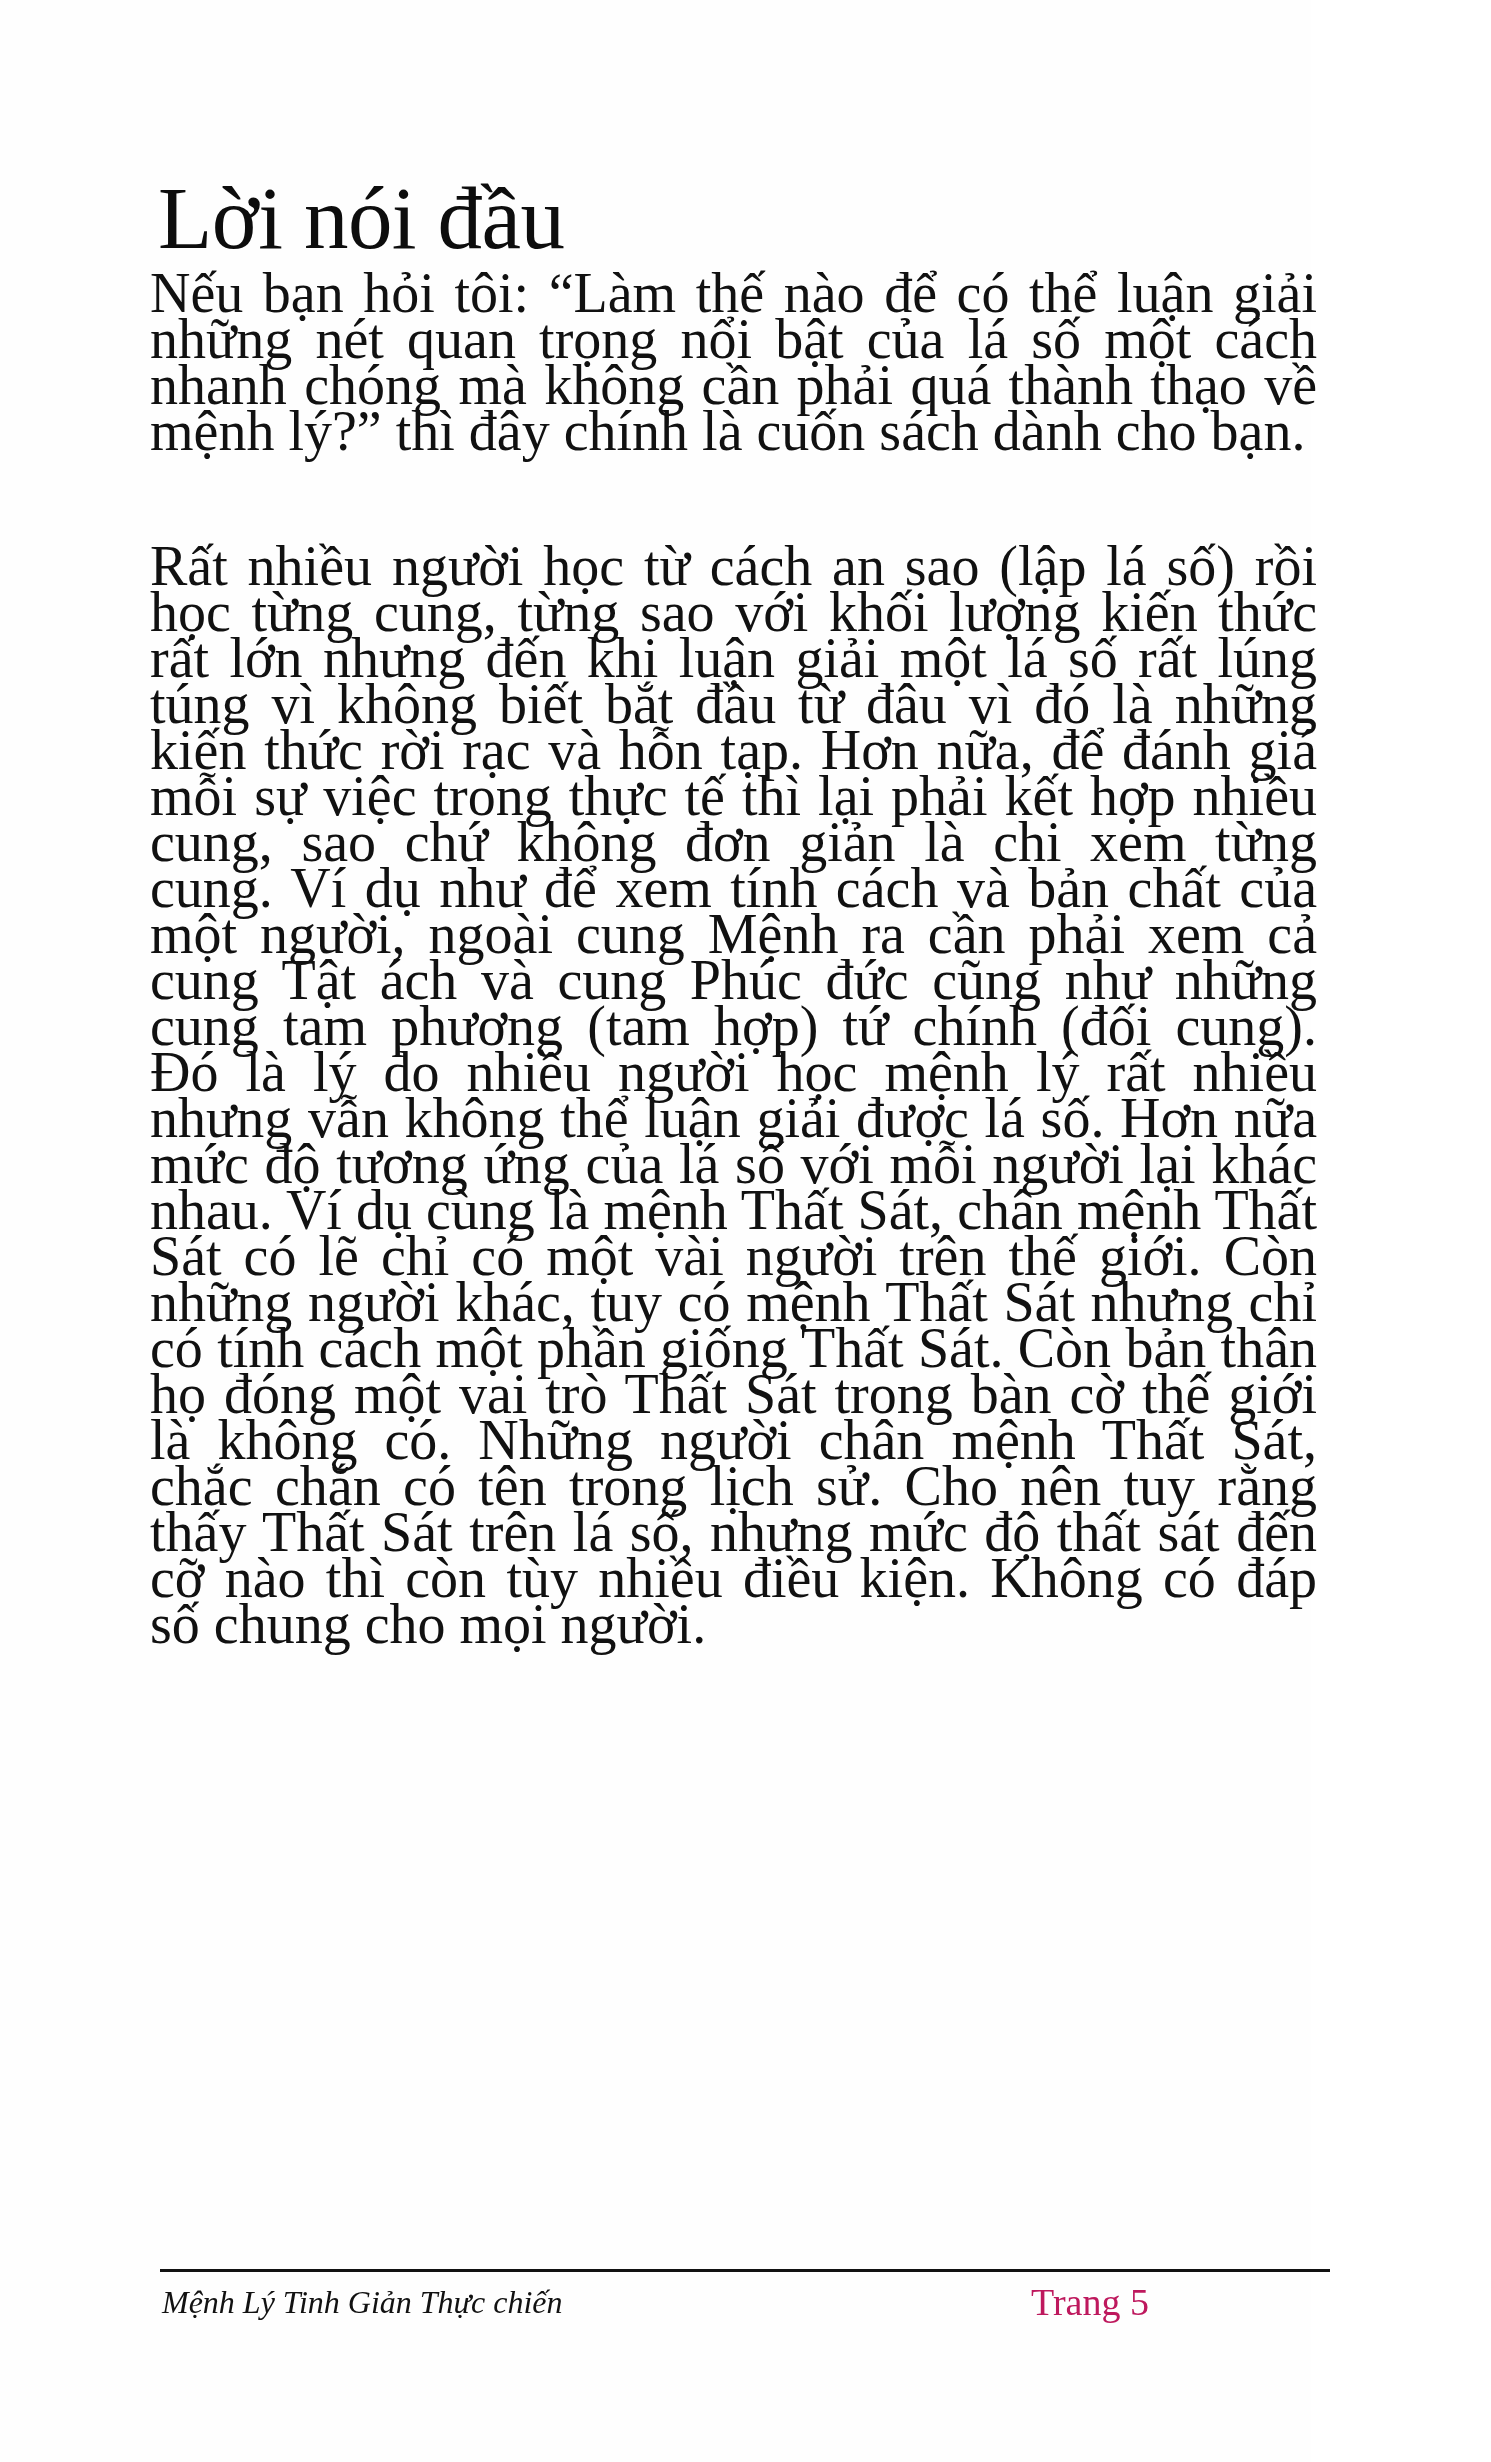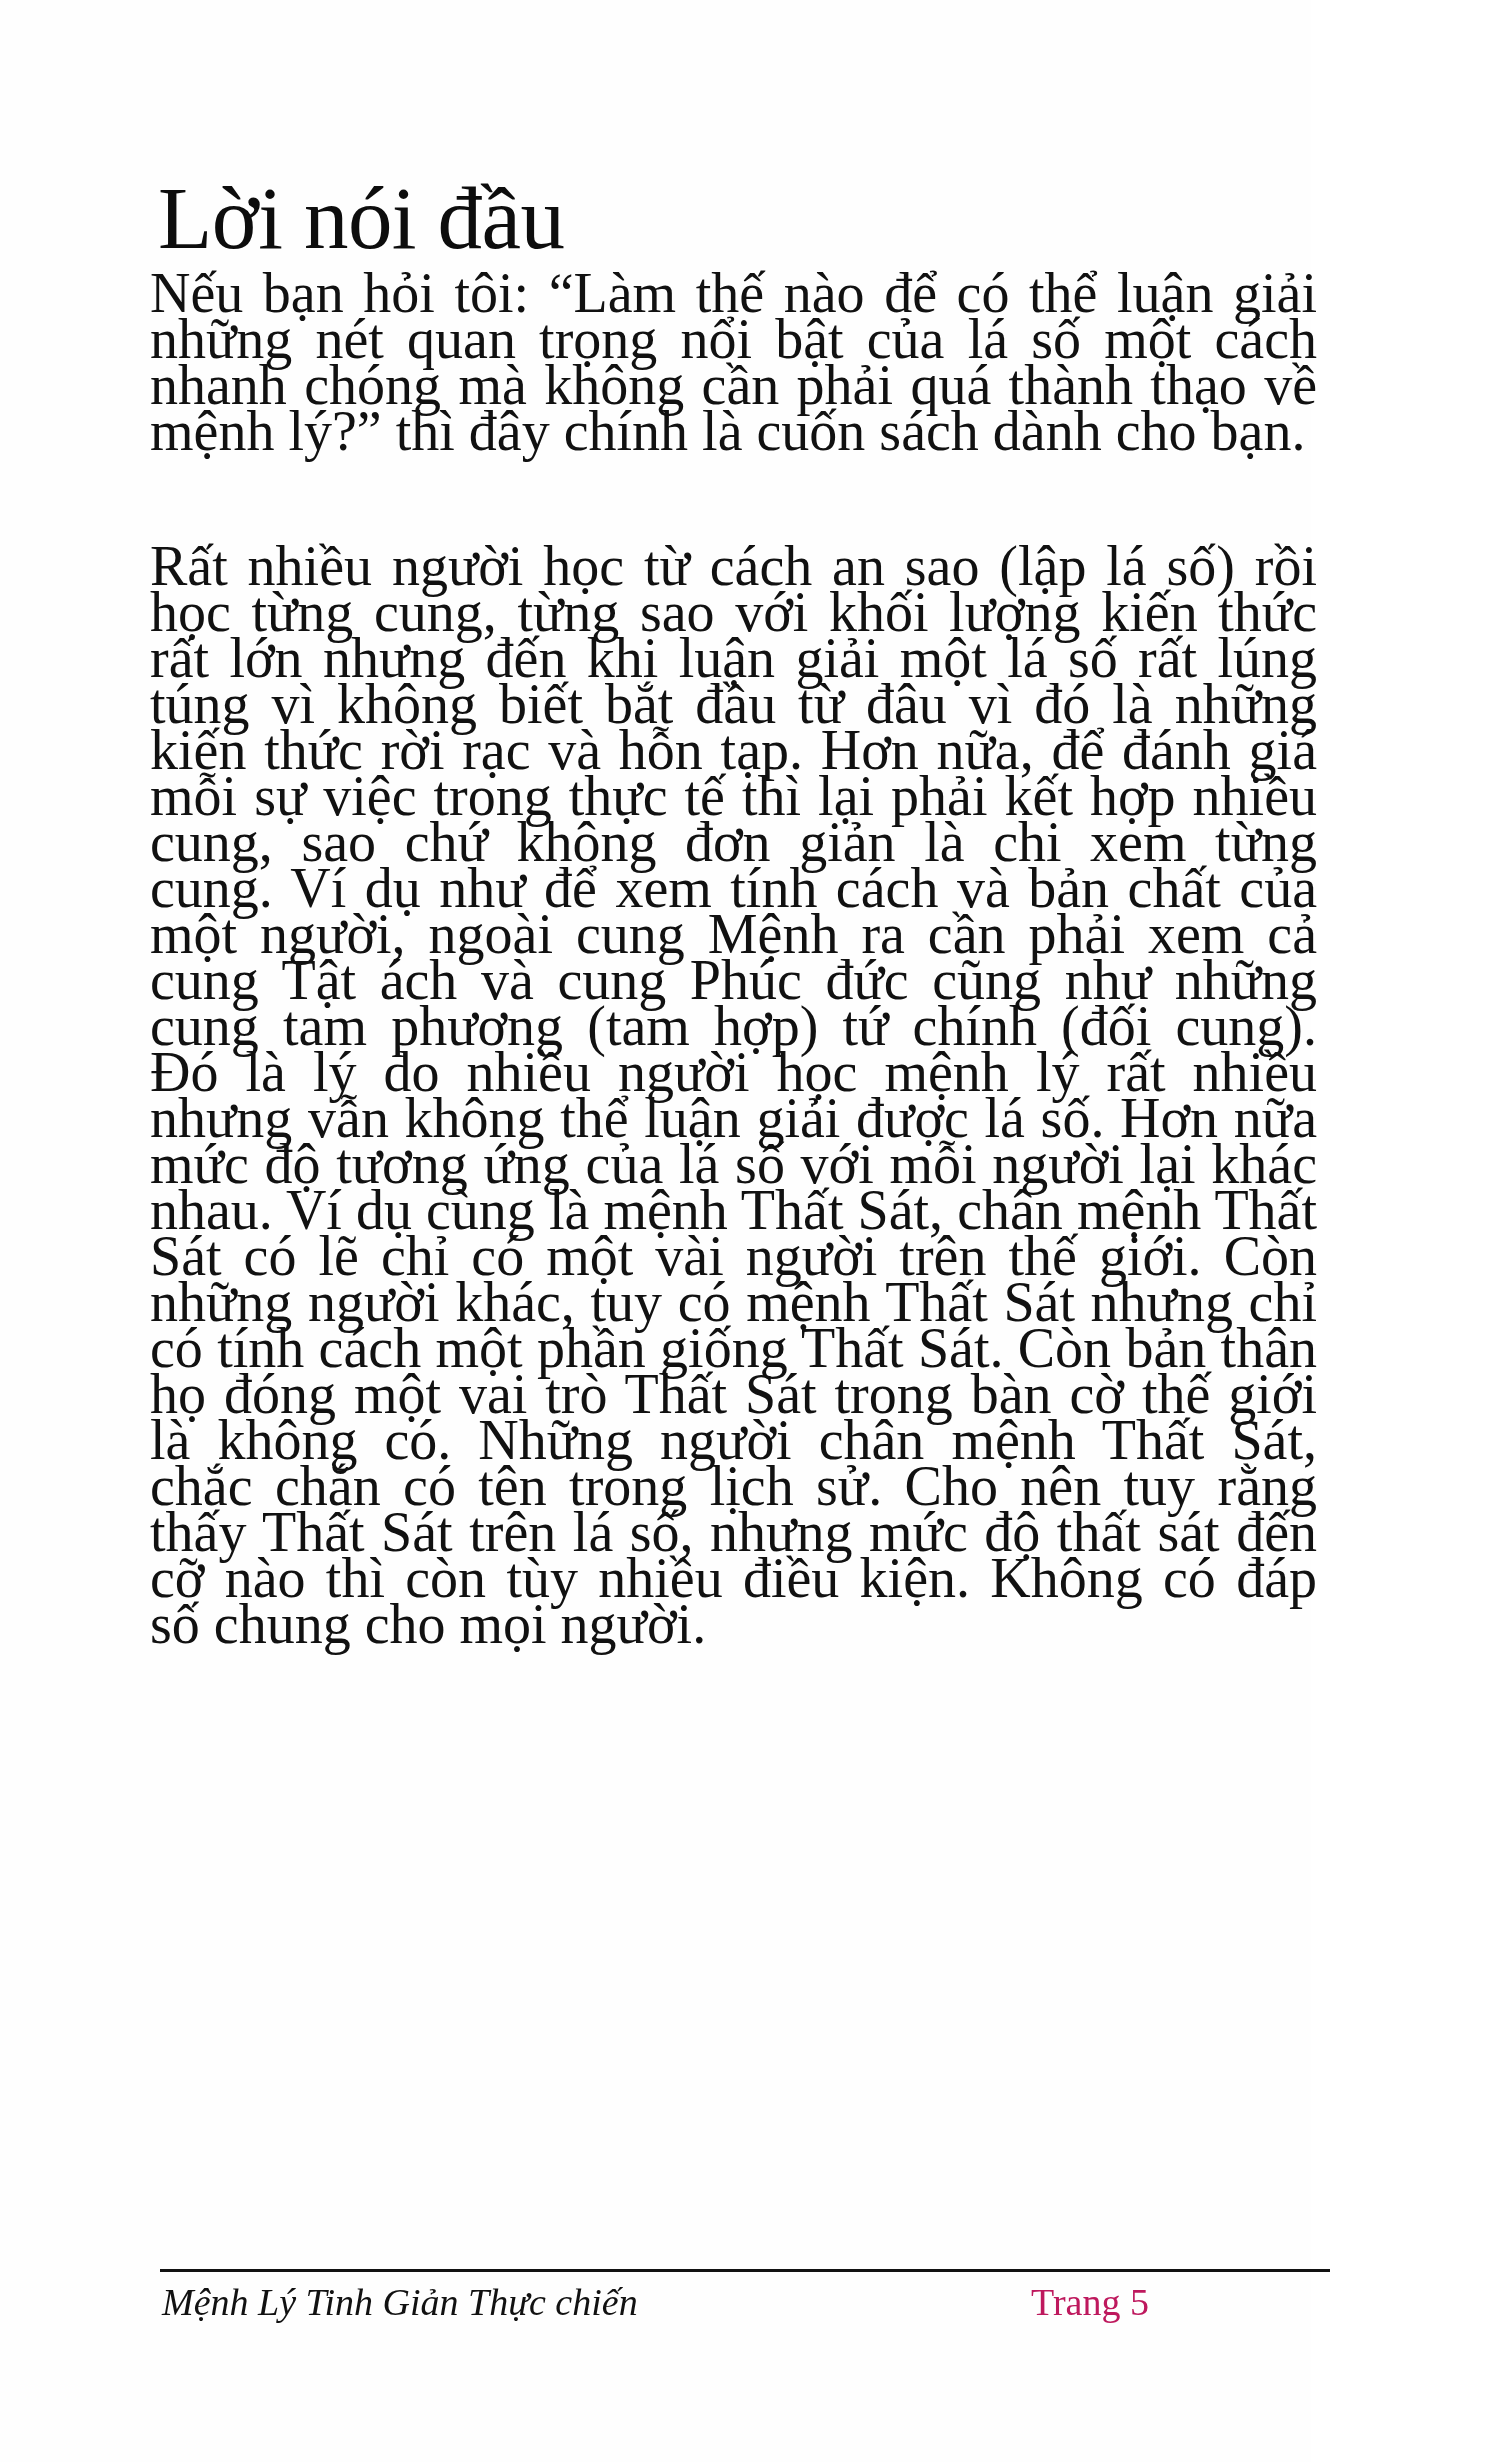--- a/index.html
+++ b/index.html
@@ -58,21 +58,21 @@
       width: 1170px;
       height: 3.4px;
       background: #121212;
     }
     .footer-left {
       position: absolute;
       left: 162px;
       top: 2280px;
       font-family: "Liberation Serif", "DejaVu Serif", serif;
       font-style: italic;
-      font-size: 38px;
+      font-size: 32px;
       line-height: 45px;
       color: #111111;
     }
     .footer-right {
       position: absolute;
       right: 162px;
       top: 2280px;
       font-family: "Liberation Serif", "DejaVu Serif", serif;
       font-size: 38px;
       line-height: 45px;

